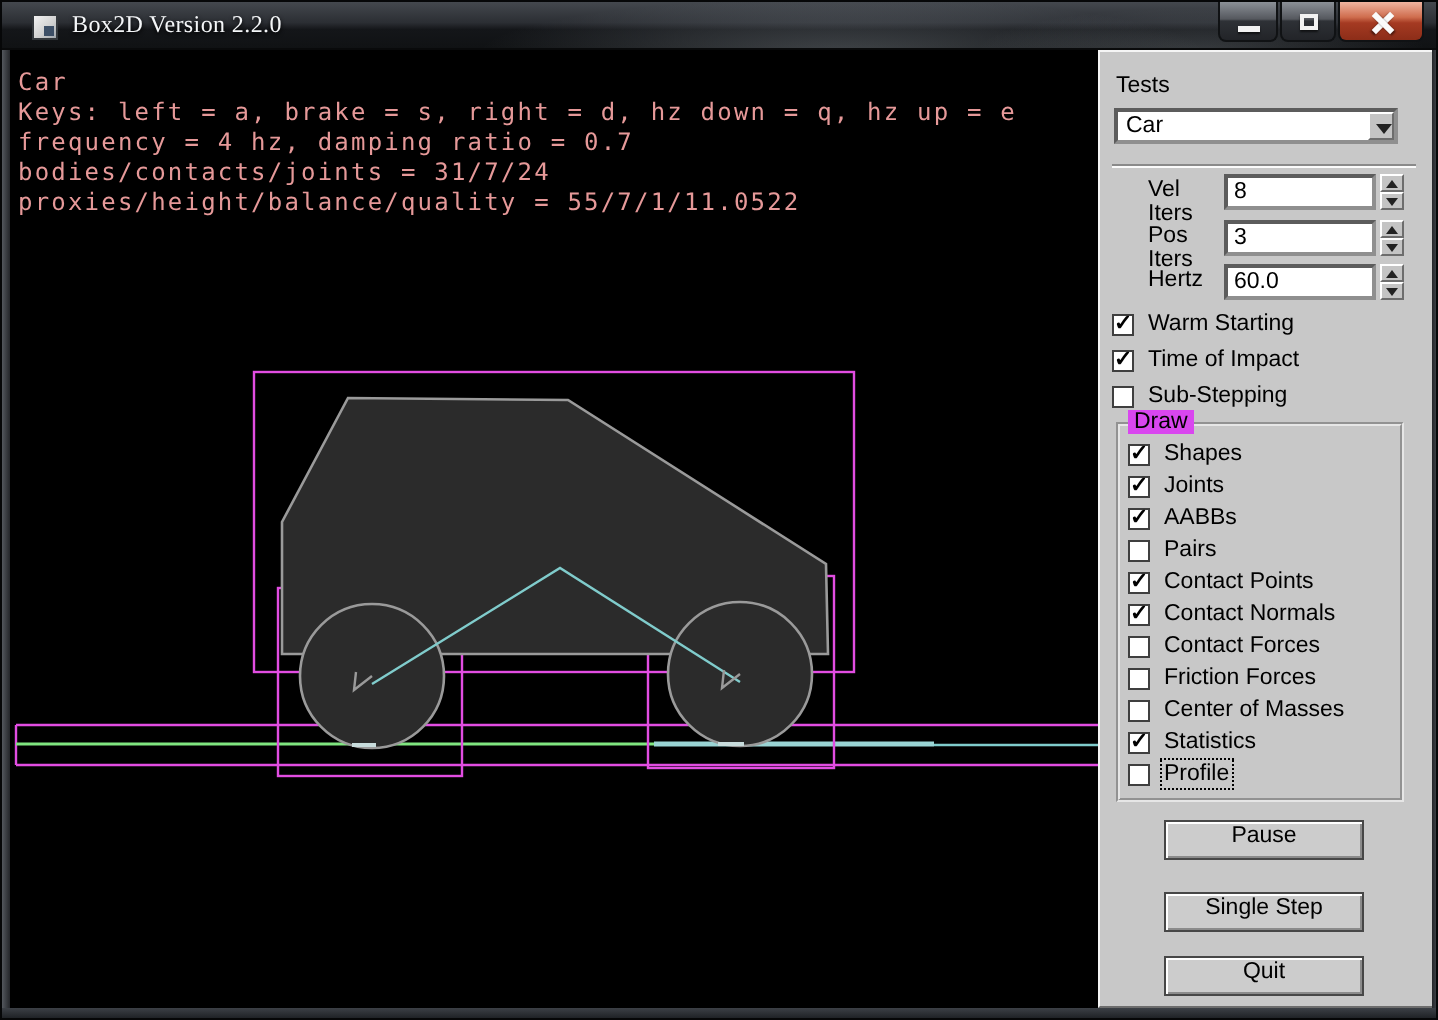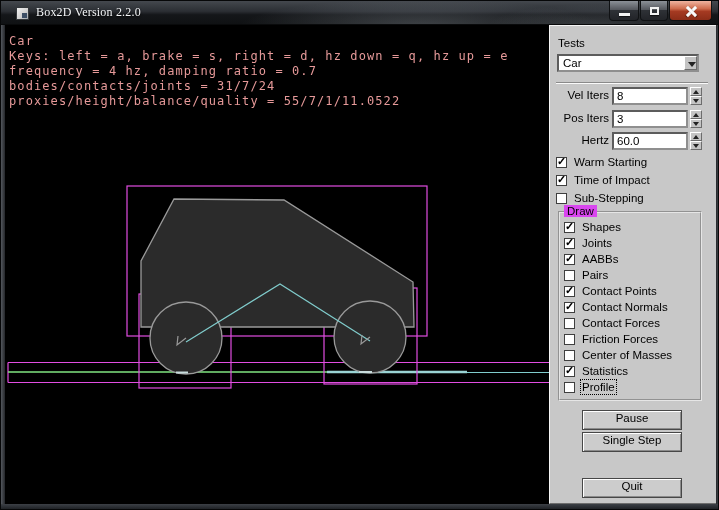--- a/index.html
+++ b/index.html
@@ -66,21 +66,21 @@
   .listbox .val { position:absolute; left:4px; top:1px; font-size:11.5px; }
   .lb-btn { position:absolute; right:0; top:0; width:13px; height:14px; background:#c4c4c4;
     border:1px solid; border-color:#fff #6d6d6d #6d6d6d #fff; }
   .tri-dn { position:absolute; left:3px; top:5px; width:0; height:0;
     border-left:4px solid transparent; border-right:4px solid transparent; border-top:5px solid #222; }
 
   .sep { position:absolute; left:6px; top:56px; width:152px; height:2px;
     border-top:1px solid #8a8a8a; border-bottom:1px solid #fafafa; }
 
   .sprow { position:absolute; left:0; width:167px; height:18px; }
-  .splabel { position:absolute; left:0; top:2px; width:59px; text-align:right; }
+  .splabel { position:absolute; left:0; top:2px; width:59px; text-align:left;padding-left:24px; }
   .spedit { position:absolute; left:62px; top:0; width:76px; height:18px; background:#fff;
     border:2px solid; border-color:#5c5c5c #8f8f8f #8f8f8f #5c5c5c;
     font-family:"Liberation Sans",sans-serif; font-size:11.5px; padding-left:3px; color:#000; }
   .spbtns { position:absolute; left:140px; top:0; width:12px; height:18px; }
   .spb { position:absolute; left:0; width:12px; height:9px; background:#c4c4c4;
     border:1px solid; border-color:#fff #6d6d6d #6d6d6d #fff; }
   .spb.up { top:0; } .spb.dn { top:9px; }
   .spb .t-up { position:absolute; left:2px; top:2px; width:0; height:0;
     border-left:3px solid transparent; border-right:3px solid transparent; border-bottom:4px solid #222; }
   .spb .t-dn { position:absolute; left:2px; top:2px; width:0; height:0;
@@ -296,17 +296,17 @@
       </div>
       <div class="cbrow" style="left:4px; top:169px">
         <span class="cbox">
             <span class="mark"></span>
           </span>
         <span class="cblabel focused">Profile</span>
       </div>
     </div>
 
     <div class="btn" style="top:384px">Pause</div>
-    <div class="btn" style="top:406px">Single Step</div>
+    <div class="btn" style="top:420px">Single Step</div>
     <div class="btn" style="top:452px">Quit</div>
   </div>
 
 </div>
 
 </body></html>

